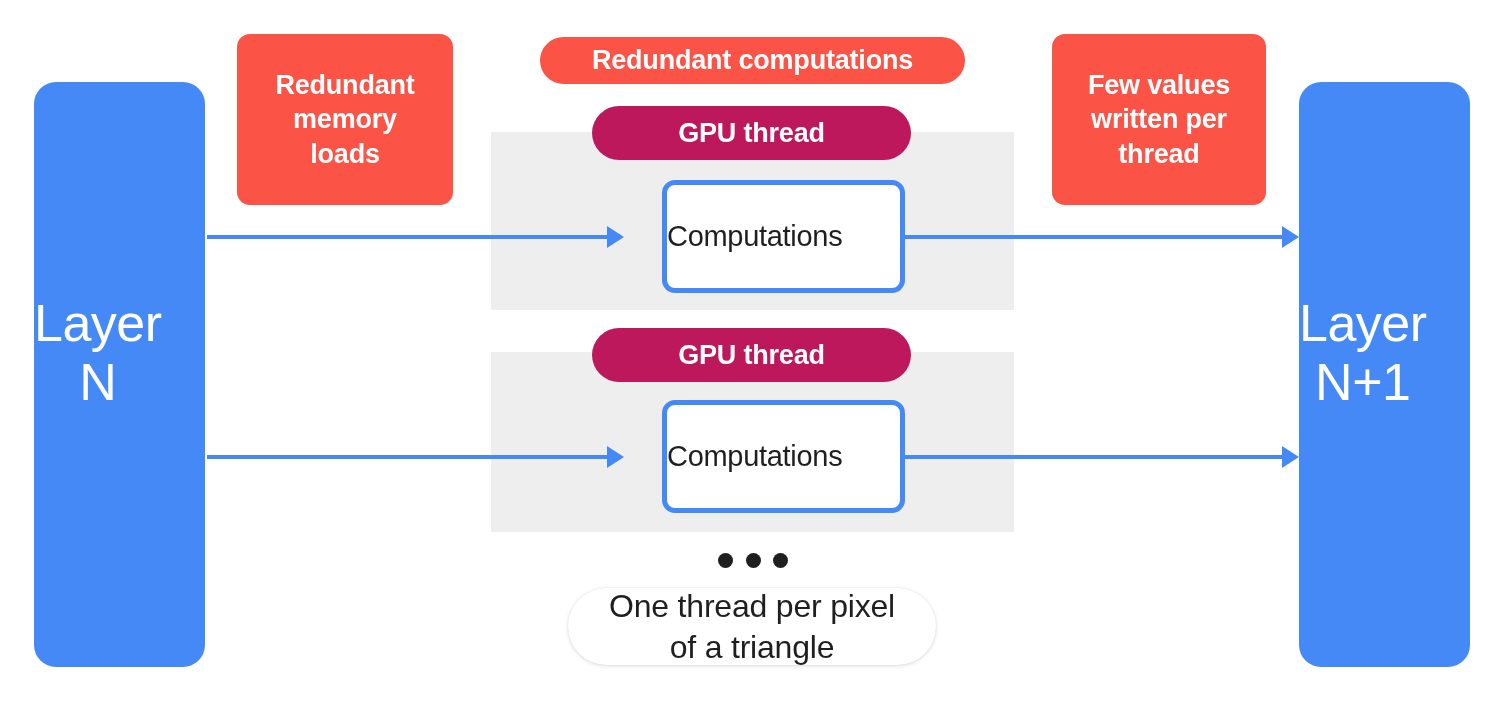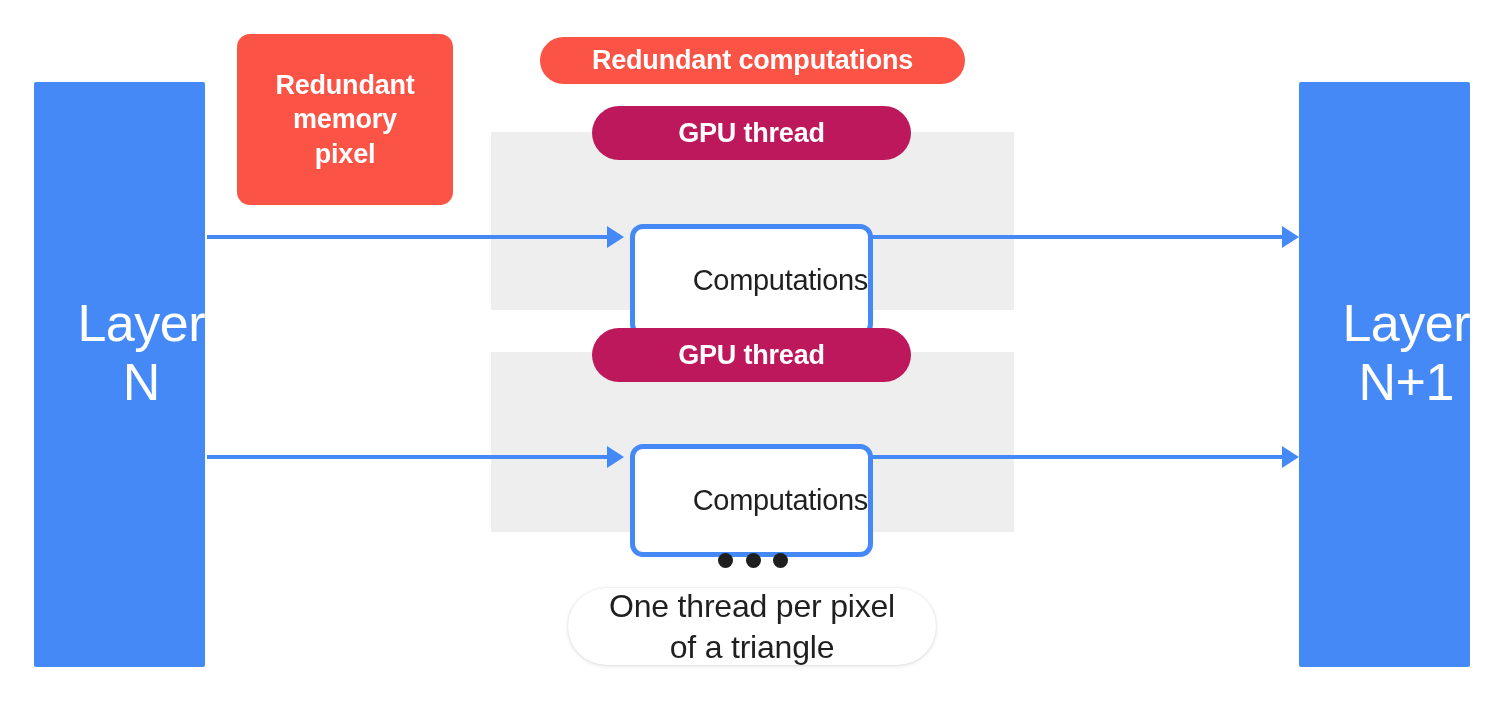--- a/index.html
+++ b/index.html
@@ -15,26 +15,25 @@
     width: 1502px;
     height: 706px;
     background: #ffffff;
     overflow: hidden;
   }
 
   
   .layer-slab {
     position: absolute;
     background: #4589f7;
-    border-radius: 2px;
+    border-radius: 22px;
     display: flex;
     align-items: flex-start;
-    justify-content: flex-end;
-    box-sizing: border-box;
-    padding-left: 8px;
+    justify-content: flex-start;
+    box-sizing: border-box;
   }
   .layer-slab .slab-label {
     color: #ffffff;
     font-size: 52px;
     line-height: 1.14;
     text-align: center;
     font-weight: 400;
     letter-spacing: -0.5px;
     white-space: pre-line;
   }
@@ -112,31 +111,30 @@
     font-size: 27px;
     font-weight: bold;
     letter-spacing: -0.2px;
   }
   #gpu-thread-1 { top: 106px; }
   #gpu-thread-2 { top: 328px; }
 
   
   .computations-box {
     position: absolute;
-    left: 630px;
+    left: 662px;
     width: 243px;
     height: 113px;
     background: #ffffff;
     border: 5px solid #4589f7;
     border-radius: 13px;
     display: flex;
     align-items: center;
-    justify-content: flex-end;
-    box-sizing: border-box;
-    margin-top: 44px;
+    justify-content: flex-start;
+    box-sizing: border-box;
   }
   .computations-box .box-text {
     color: #1f1f1f;
     font-size: 29px;
     font-weight: 400;
     letter-spacing: -0.3px;
   }
   #computations-1 { top: 180px; }
   #computations-2 { top: 400px; }
 
@@ -225,27 +223,32 @@
   </div>
 
   <div class="layer-slab" id="layer-n1">
     <span class="slab-label">Layer
 N+1</span>
   </div>
 
   <div class="red-box" id="redundant-memory-loads">
     <span class="red-text">Redundant
 memory
-pixel</span>
+loads</span>
   </div>
 
   <div id="redundant-computations">
     <span class="red-text">Redundant computations</span>
   </div>
 
+  <div class="red-box" id="few-values-written">
+    <span class="red-text">Few values
+written per
+thread</span>
+  </div>
 
   <div class="gpu-pill" id="gpu-thread-1">
     <span class="pill-text">GPU thread</span>
   </div>
   <div class="computations-box" id="computations-1">
     <span class="box-text">Computations</span>
   </div>
 
   <div class="gpu-pill" id="gpu-thread-2">
     <span class="pill-text">GPU thread</span>

